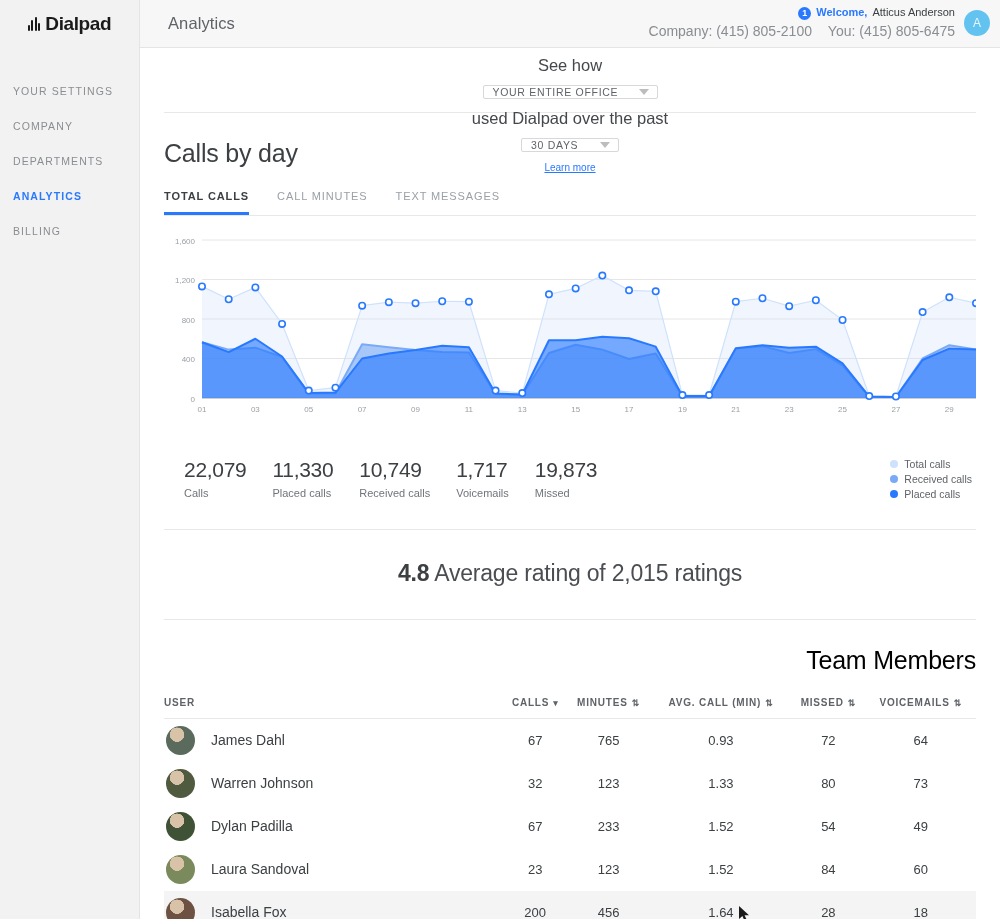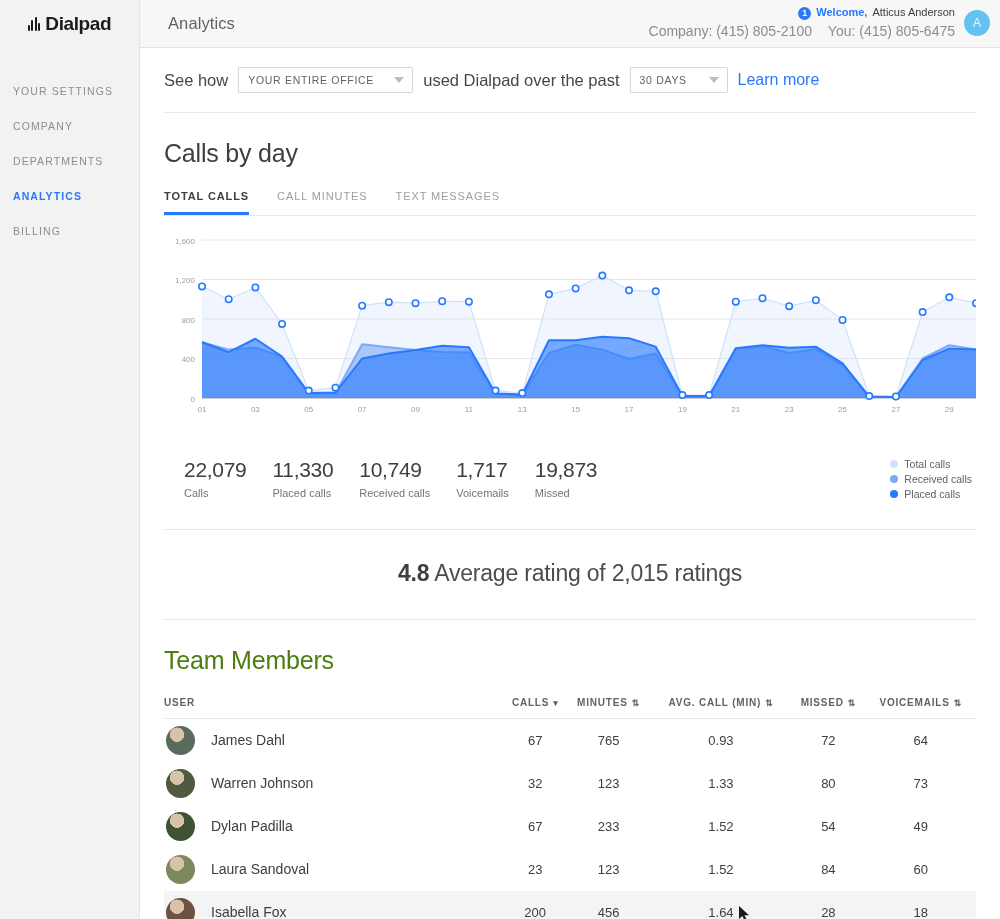--- a/index.html
+++ b/index.html
@@ -63,36 +63,36 @@
     display: block; padding: 0 0 0 13px; height: 35px; line-height: 35px;
     font-size: 10.5px; letter-spacing: 1.1px; color: #8a8d91; cursor: pointer;
   }
   .nav-item.active { color: #2979ff; font-weight: bold; }
 
   
   .main { position: absolute; top: 48px; left: 140px; width: 860px; height: 871px; background: #fff; }
 
   .filterbar {
     height: 48px; display: flex; align-items: center; gap: 10px;
-    padding: 0 24px; margin-top: 8px;
+    padding: 0 24px; margin-top: 8px; flex-direction: column;
   }
   .ftext { font-size: 16.5px; color: #44474b; }
   .select {
     position: relative; height: 26px; border: 1px solid #d8d8d8; border-radius: 2px;
     background: #fff; display: flex; align-items: center;
     padding: 0 26px 0 9px; font-size: 10.5px; letter-spacing: 0.7px; color: #5f6368; cursor: pointer;
   }
   .select.office { width: 175px; }
   .select.days { width: 98px; }
   .caret {
     position: absolute; right: 8px; top: 50%; transform: translateY(-50%);
     width: 0; height: 0; border-left: 5px solid transparent; border-right: 5px solid transparent;
     border-top: 6px solid #bdbdbd;
   }
-  .learn { font-size: 16px; color: #2979ff; cursor: pointer; }
+  .learn { font-size: 10px; color: #2979ff; cursor: pointer; text-decoration: underline; }
 
   .divider { height: 1px; background: #e8e8e8; margin: 8px 24px 0 24px; }
 
   .section-title {
     font-size: 25px; color: #3c4043; font-weight: normal;
     padding: 26px 24px 0 24px; letter-spacing: -0.2px;
   }
 
   .tabs { display: flex; gap: 28px; padding: 22px 24px 0 24px; }
   .tab {
@@ -120,22 +120,22 @@
   .divider2 { height: 1px; background: #e8e8e8; margin: 30px 24px 0 24px; }
 
   .rating {
     text-align: center; padding: 30px 0 0 0; font-size: 23px; color: #4a4d51; letter-spacing: -0.2px;
   }
   .rating b { font-weight: bold; color: #3c4043; }
 
   .divider3 { height: 1px; background: #e8e8e8; margin: 32px 24px 0 24px; }
 
   .section-title2 {
-    font-size: 25px; color: #4d7c0f; font-weight: normal;
-    padding: 26px 24px 0 24px; letter-spacing: -0.2px;
+    font-size: 25px; color: #000000; font-weight: normal;
+    padding: 26px 24px 0 24px; letter-spacing: -0.2px; text-align: right;
   }
 
   table { width: calc(100% - 48px); margin: 22px 24px 0 24px; border-collapse: collapse; }
   thead th {
     font-size: 10px; letter-spacing: 0.8px; color: #5f6368; font-weight: bold;
     text-align: center; padding-bottom: 10px; border-bottom: 1px solid #e8e8e8;
     white-space: nowrap; cursor: pointer;
   }
   thead th.user-col { text-align: left; width: 340px; }
   .sort { display: inline-block; margin-left: 4px; position: relative; top: 0px; color: #5f6368; font-size: 9px; }

